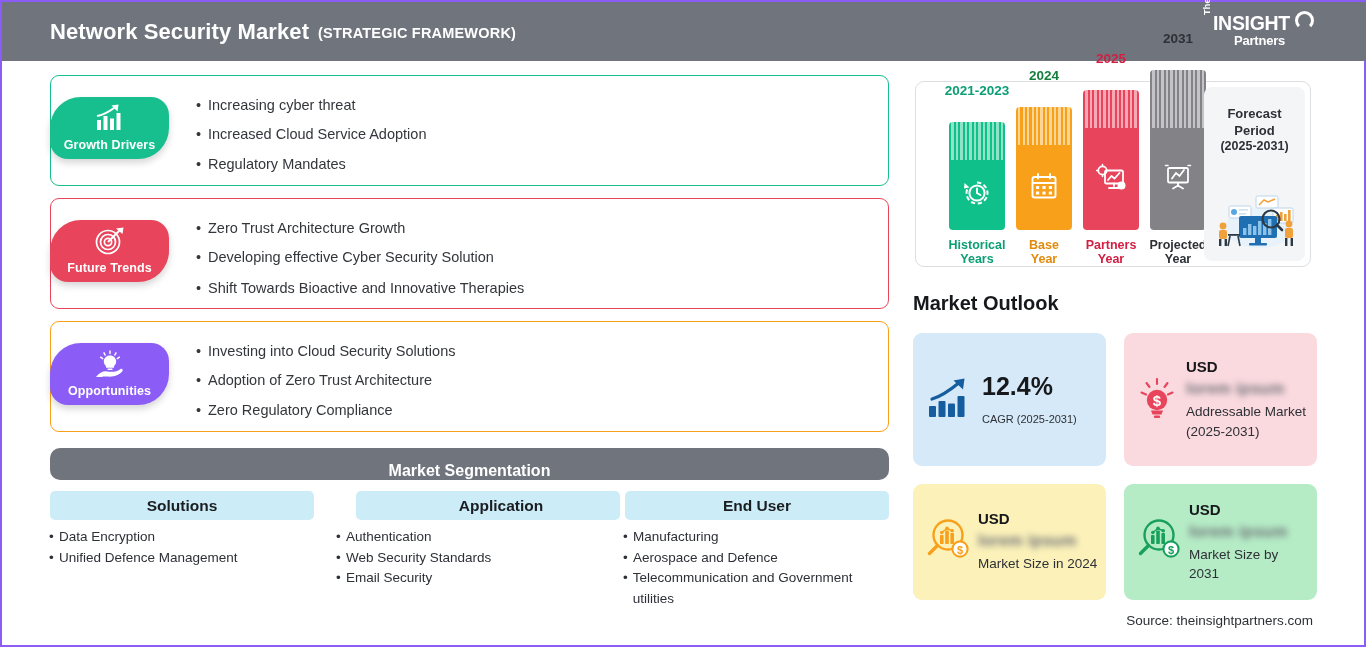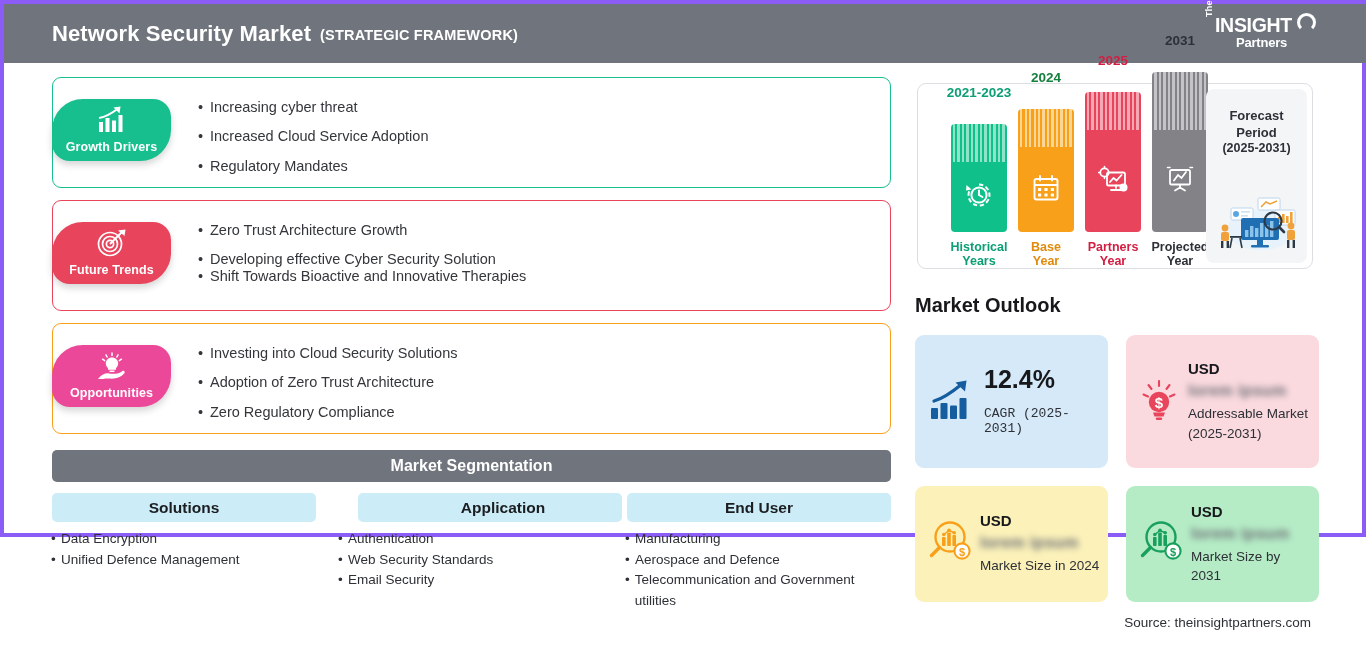--- a/index.html
+++ b/index.html
@@ -2,22 +2,22 @@
 <html><head>
 <meta charset="utf-8">
 <style>
   * { box-sizing: border-box; margin: 0; padding: 0; }
   html, body {
     width: 1366px; height: 647px;
     font-family: "Liberation Sans", sans-serif;
     background: #ffffff; overflow: hidden;
   }
   #page {
-    position: relative; width: 1366px; height: 537px;
-    background: #fff; border: 4px solid #8b5cf6;
+    position: relative; width: 1366px; height: 647px;
+    background: #fff; border: 2px solid #8b5cf6;
   }
 
   
   #header {
     position: absolute; left: 0; top: 0; width: 1366px; height: 59px;
     background: #70757d; display: flex; align-items: center;
   }
   #header-title {
     margin-left: 48px; color: #ffffff; font-size: 22px; font-weight: bold;
     letter-spacing: .1px;
@@ -69,23 +69,23 @@
   .drv-list { position: absolute; }
   .drv-item {
     font-size: 14.5px; color: #33363b; line-height: 1.1;
     white-space: nowrap;
   }
   .drv-item .bul { display: inline-block; width: 12px; }
 
   
   #seg-header {
     position: absolute; left: 48px; top: 446px; width: 839px; height: 32px;
-    background: #70757d; border-radius: 5px; color: #fff;
+    background: #70757d; border-radius: 10px; color: #fff;
     font-size: 16px; font-weight: bold; display: flex;
-    align-items: center; justify-content: center;
+    align-items: flex-end; justify-content: center;
   }
   .seg-col-head {
     position: absolute; top: 489px; height: 29px; background: #ccedf7;
     border-radius: 5px; display: flex; align-items: center;
     justify-content: center; font-size: 15.5px; font-weight: bold;
     color: #1b1d21;
   }
   .seg-col-list { position: absolute; top: 525px; }
   .seg-li {
     font-size: 13.5px; color: #2d3036; line-height: 20.6px;
@@ -145,21 +145,21 @@
     filter: blur(3.4px); margin-top: 5px; margin-bottom: 4px;
     letter-spacing: .3px;
   }
   .oc-cap {
     font-size: 13.5px; color: #2d3036; line-height: 19.5px;
   }
   #cagr-val {
     font-size: 25px; font-weight: bold; color: #16181c; line-height: 1;
   }
   #cagr-cap {
-    font-size: 13px; color: #2d3036; margin-top: 14px; font-family: Liberation Mono, monospace;
+    font-size: 11px; color: #2d3036; margin-top: 14px;
   }
   #source {
     position: absolute; right: 51px; top: 611px;
     font-size: 13.5px; color: #2d3036;
   }
 </style>
 </head>
 <body>
 
 <div id="page">
@@ -200,26 +200,26 @@
         <circle cx="14" cy="15" r="7.5" fill="none" stroke="#fff" stroke-width="1.7"></circle>
         <circle cx="14" cy="15" r="3.6" fill="none" stroke="#fff" stroke-width="1.7"></circle>
         <path d="M14 15 L25.5 3.5" stroke="#fff" stroke-width="1.9"></path>
         <path d="M22 1.5 L29.5 0.5 L28.5 7 Z" fill="#fff"></path>
       </svg>
     </span>
     <span class="bl">Future Trends</span>
   </div>
   <div class="drv-list" style="left:194px;top:219px;">
     <div class="drv-item" style="margin-bottom:13.5px;"><span class="bul">•</span><span>Zero Trust Architecture Growth</span></div>
-    <div class="drv-item" style="margin-bottom:1px;"><span class="bul">•</span><span>Developing effective Cyber Security Solution</span></div>
+    <div class="drv-item" style="margin-bottom:15px;"><span class="bul">•</span><span>Developing effective Cyber Security Solution</span></div>
     <div class="drv-item"><span class="bul">•</span><span>Shift Towards Bioactive and Innovative Therapies</span></div>
   </div>
 
   <div class="drv-box" style="top:319px;width:839px;height:111px;border:1.3px solid #f9a01b;"></div>
-  <div class="drv-badge" style="top:341px;left:48px;background:#ec4899;">
+  <div class="drv-badge" style="top:341px;left:48px;background:#8b5cf6;">
     <span class="bi">
       <svg width="34" height="28" viewBox="0 0 34 28">
         <g stroke="#fff" stroke-width="1.5" stroke-linecap="round">
           <path d="M17 1 L17 3.5"></path>
             <path d="M11 2.8 L12.1 5"></path>
             <path d="M23 2.8 L21.9 5"></path>
           <path d="M7.6 7.2 L9.7 8.6"></path>
             <path d="M26.4 7.2 L24.3 8.6"></path>
         </g>
         <path d="M17 5.5 c-3.6 0-6.2 2.7-6.2 6 0 2.3 1.3 3.6 2.2 4.8 l0 1.4 8 0 0-1.4 c.9-1.2 2.2-2.5 2.2-4.8 0-3.3-2.6-6-6.2-6 z" fill="#fff"></path>

